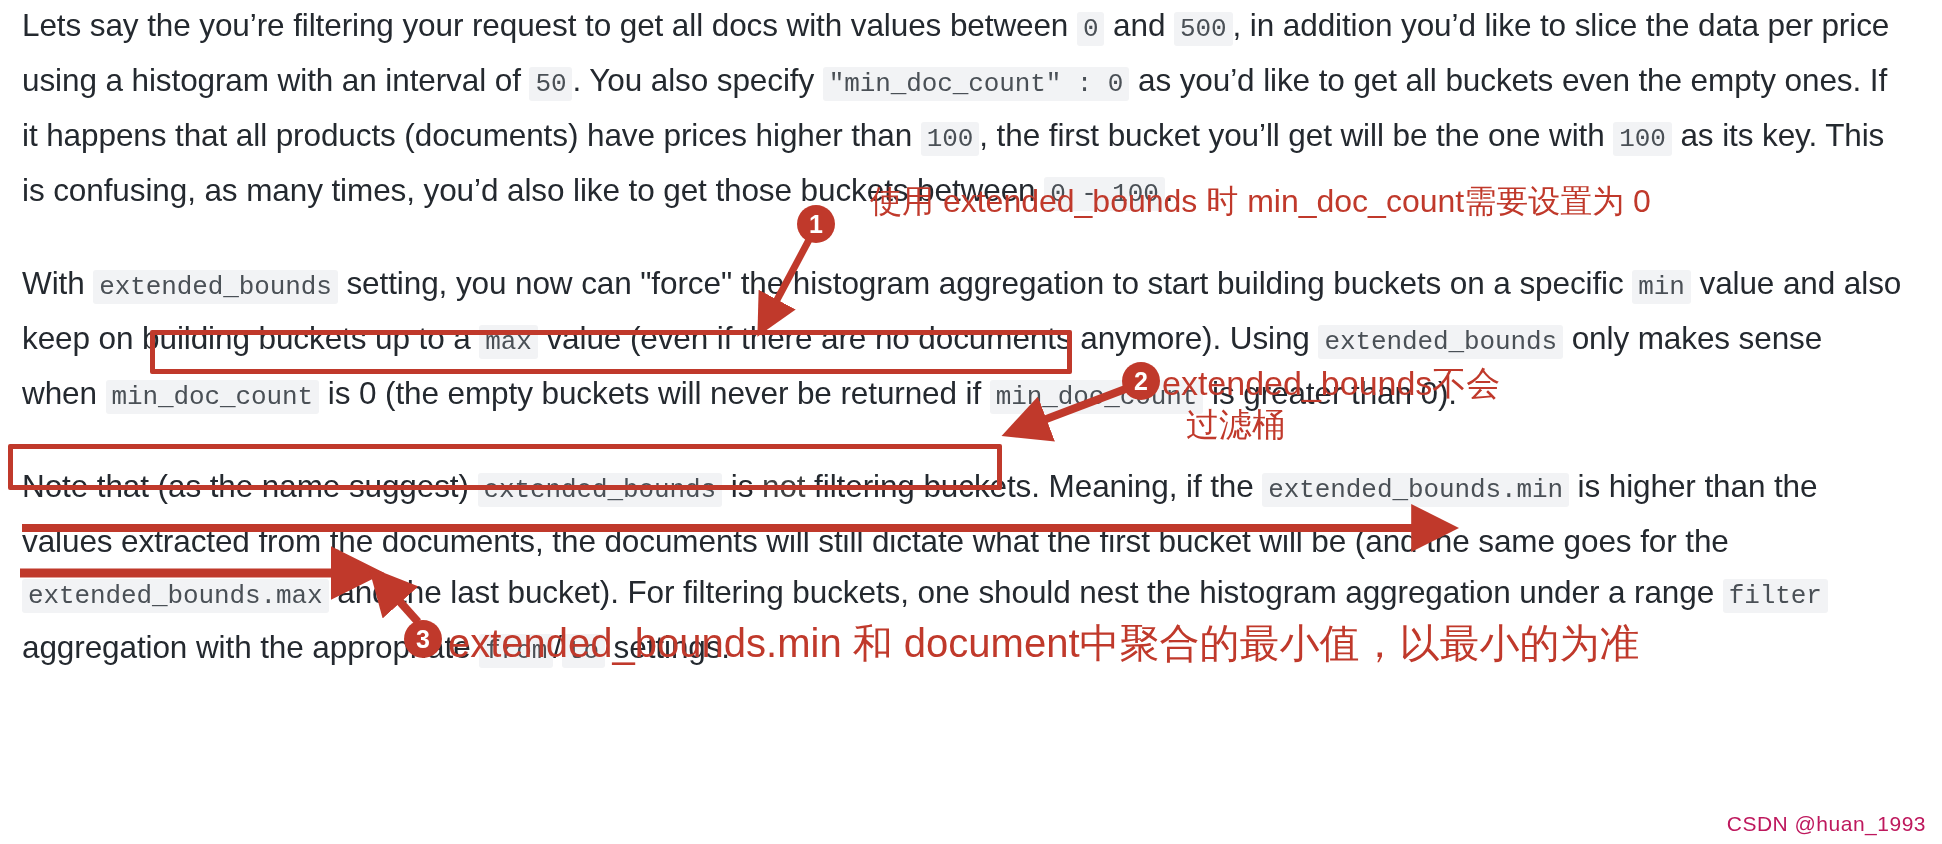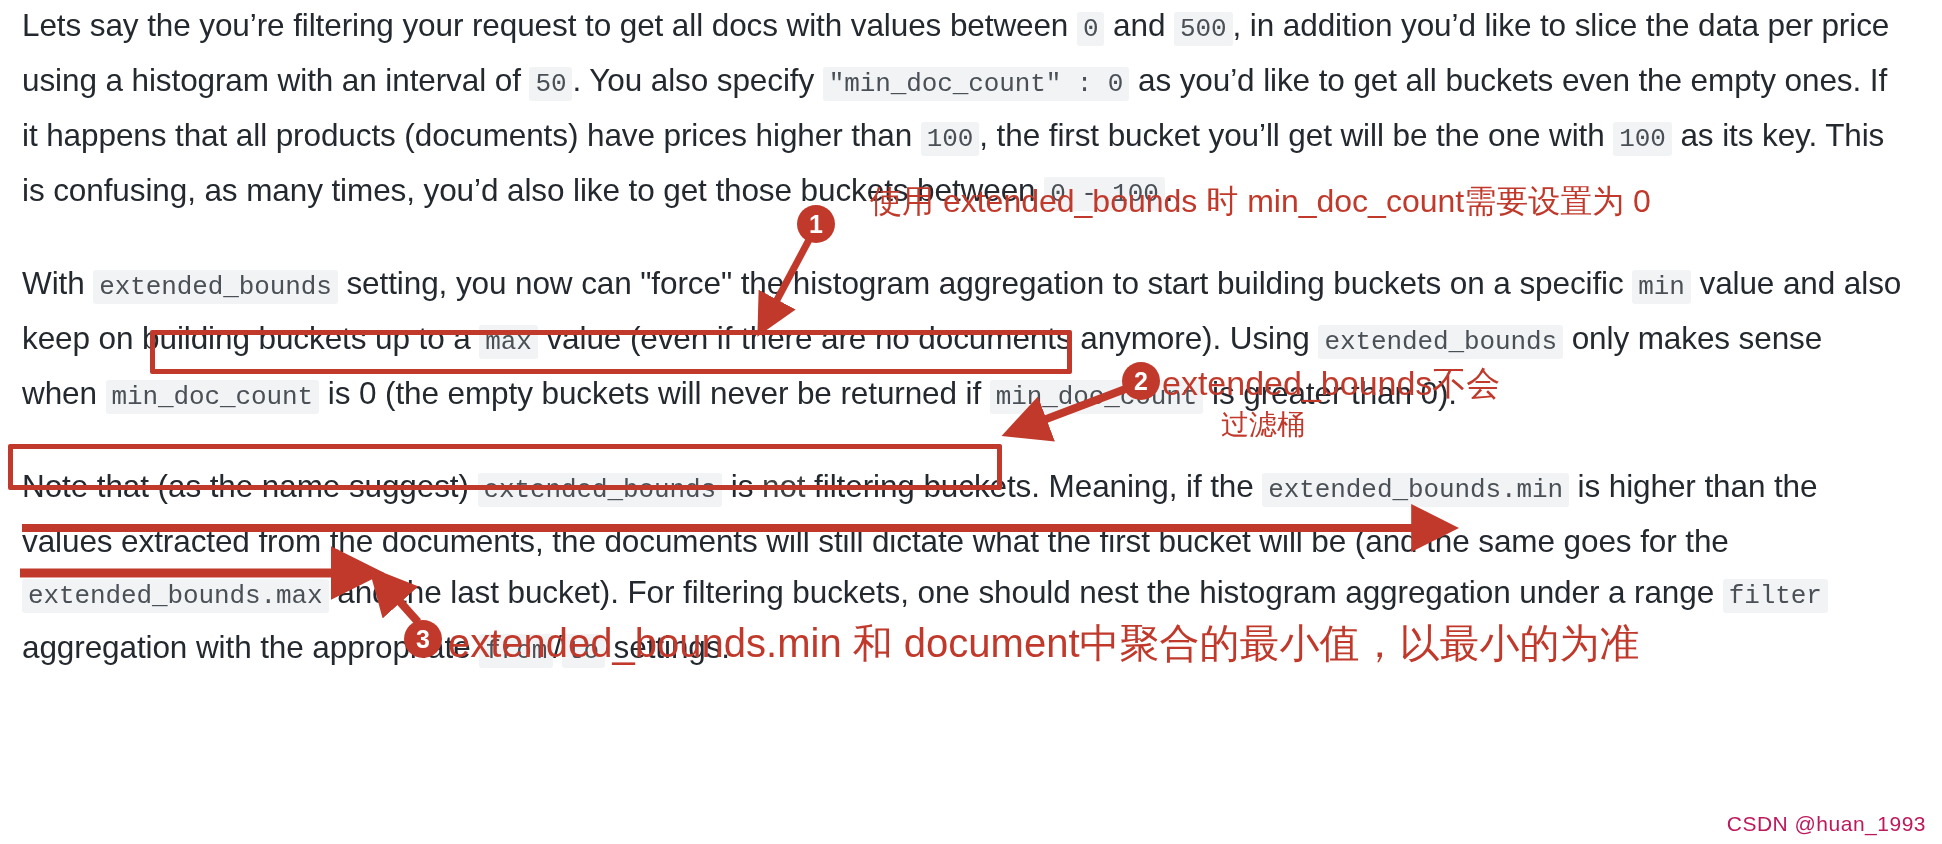--- a/index.html
+++ b/index.html
@@ -121,19 +121,19 @@
 
   <div class="ann-box" style="left:150px; top:330px; width:922px; height:44px;"></div>
 
   <div class="ann-box" style="left:8px; top:444px; width:994px; height:46px;"></div>
 
   <div class="ann-num" style="left:797px; top:205px;">1</div>
   <div class="ann-text" style="left:870px; top:180px; font-size:32px;">使用 extended_bounds 时 min_doc_count需要设置为 0</div>
 
   <div class="ann-num" style="left:1122px; top:362px;">2</div>
   <div class="ann-text" style="left:1162px; top:362px; font-size:34px;">extended_bounds不会</div>
-  <div class="ann-text" style="left:1221px; top:404px; font-size:28px;">过滤桶</div>
+  <div class="ann-text" style="left:1186px; top:404px; font-size:33px;">过滤桶</div>
 
   <div class="ann-num" style="left:404px; top:620px;">3</div>
   <div class="ann-text" style="left:448px; top:622px; font-size:40px;">extended_bounds.min 和 document中聚合的最小值，以最小的为准</div>
 </div>
 
 <div id="watermark">CSDN @huan_1993</div>
 
 </body></html>

